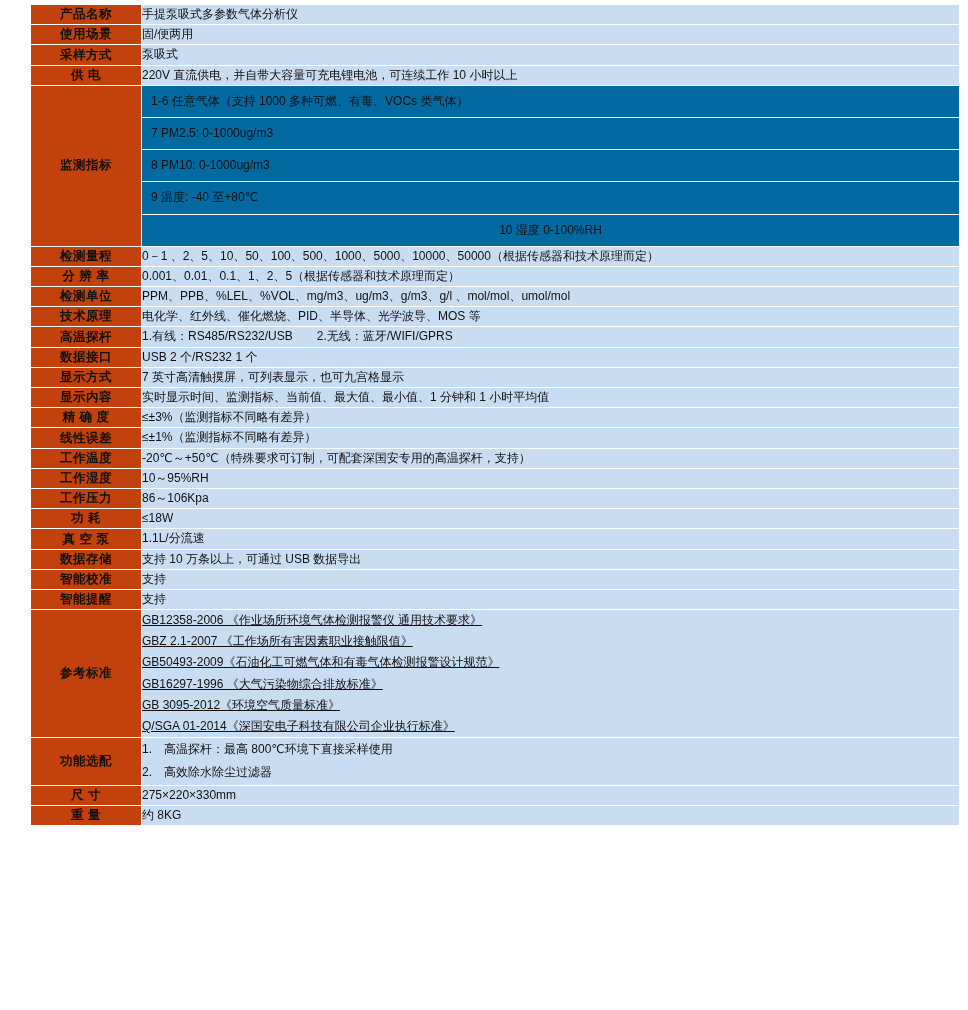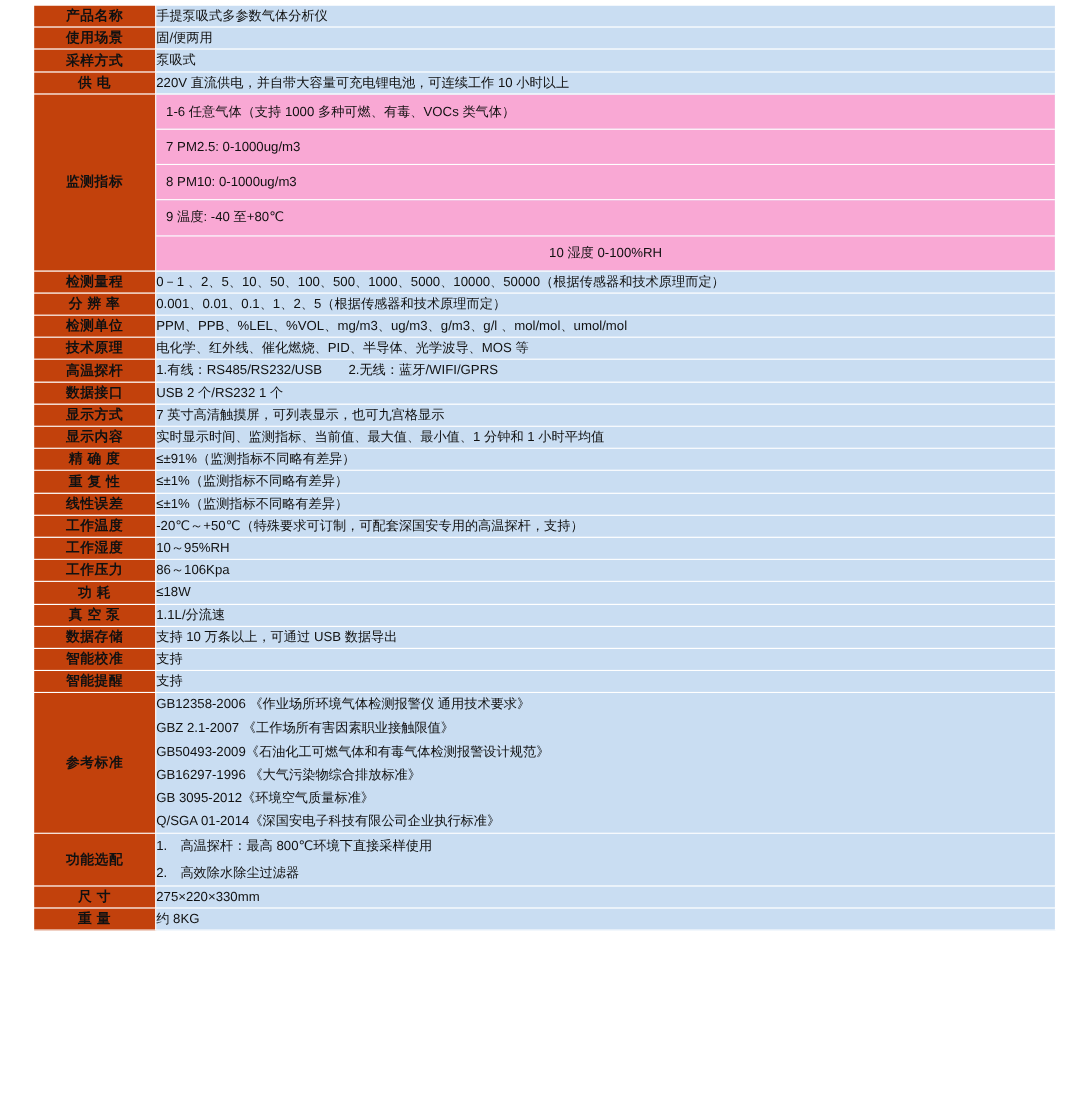--- a/index.html
+++ b/index.html
@@ -41,31 +41,32 @@
   td.value {
     background: #c9ddf2;
     color: #111111;
     padding: 6px 9px;
     font-size: 12px;
     line-height: 1.6;
     font-family: "Liberation Sans", "DejaVu Sans", sans-serif;
   }
   .row-line {
     display: block;
+    text-decoration: underline;
   }
   
   table.sub {
     border-collapse: collapse;
     width: 100%;
     table-layout: fixed;
   }
   table.sub td {
     border: 0;
     border-bottom: 1px solid #ffffff;
-    background: #f9a8d4;
+    background: #0369a1;
     padding: 6px 9px;
     font-size: 12px;
     line-height: 1.6;
   }
   table.sub tr:last-child td {
     border-bottom: 0;
     text-align: center;
   }
   td.nopad {
     padding: 0;
@@ -161,25 +162,21 @@
       <tr>
         <td class="label">显示方式</td>
         <td class="value">7 英寸高清触摸屏，可列表显示，也可九宫格显示</td>
       </tr>
       <tr>
         <td class="label">显示内容</td>
         <td class="value">实时显示时间、监测指标、当前值、最大值、最小值、1 分钟和 1 小时平均值</td>
       </tr>
       <tr>
         <td class="label">精 确 度</td>
-        <td class="value">≤±91%（监测指标不同略有差异）</td>
-      </tr>
-      <tr>
-        <td class="label">重 复 性</td>
-        <td class="value">≤±1%（监测指标不同略有差异）</td>
+        <td class="value">≤±3%（监测指标不同略有差异）</td>
       </tr>
       <tr>
         <td class="label">线性误差</td>
         <td class="value">≤±1%（监测指标不同略有差异）</td>
       </tr>
       <tr>
         <td class="label">工作温度</td>
         <td class="value">-20℃～+50℃（特殊要求可订制，可配套深国安专用的高温探杆，支持）</td>
       </tr>
       <tr>

